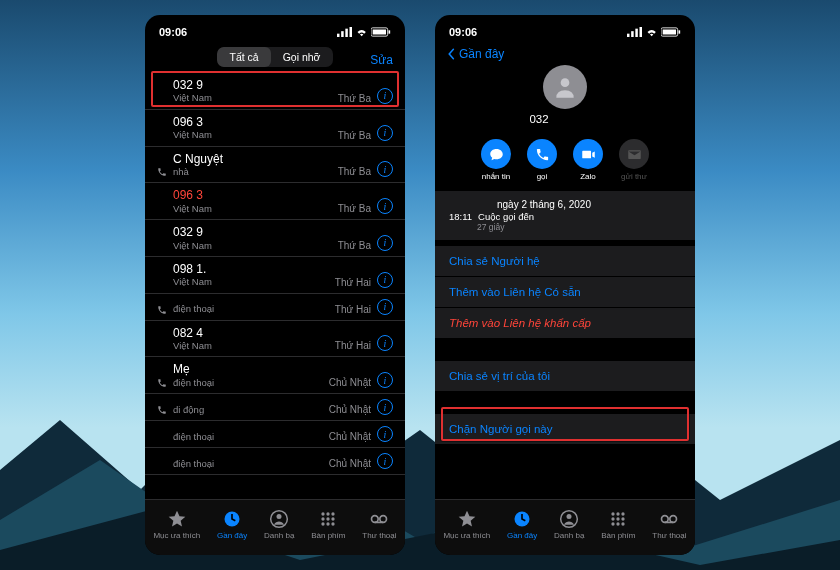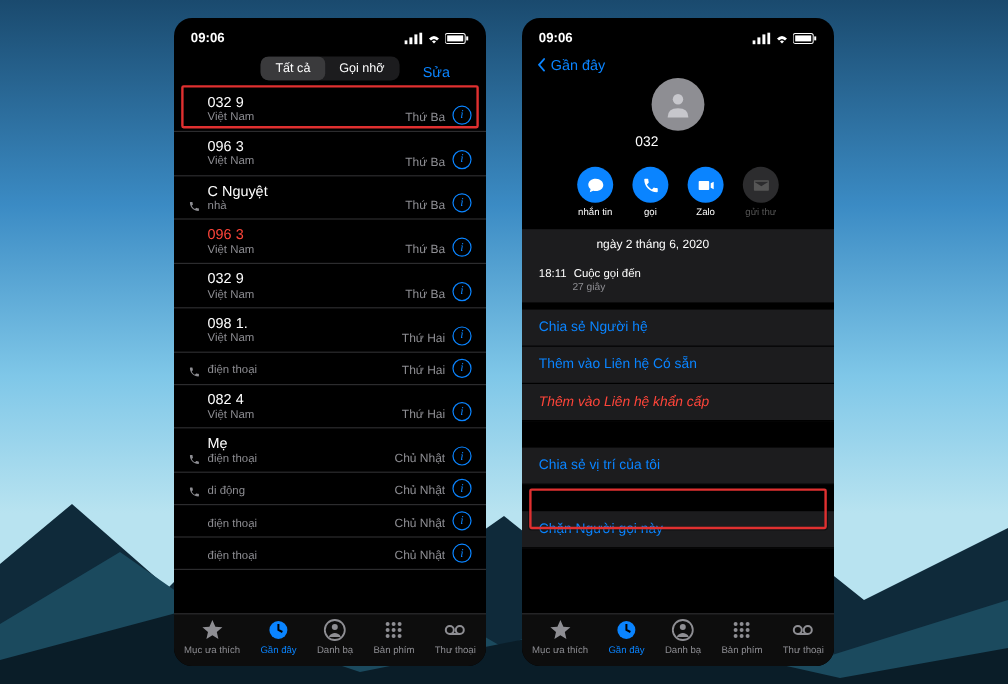--- a/index.html
+++ b/index.html
@@ -42,21 +42,21 @@
   }
   .sb-right { display:flex; gap:3px; align-items:center; }
   .sb-right svg { height:10px; }
   
   .seg-row { display:flex; justify-content:center; align-items:flex-end; padding:4px 12px 6px; position:relative; }
   .seg {
     display:flex; background:#1c1c1e; border-radius:7px; overflow:hidden; font-size:10.5px;
   }
   .seg div { padding:4px 12px; color:#fff; }
   .seg .active { background:#3a3a3c; border-radius:6px; }
-  .edit-btn { position:absolute; right:30px; color:#0a84ff; font-size:12px; }
+  .edit-btn { position:absolute; right:12px; color:#0a84ff; font-size:12px; }
   .list { flex:1; overflow:hidden; }
   .row {
     display:flex; align-items:flex-end; padding:5px 12px 5px 10px;
     border-bottom:0.5px solid #2c2c2e;
     position:relative;
   }
   .row .inc { width:14px; display:flex; justify-content:center; color:#8e8e93; }
   .row .inc svg { width:10px; height:10px; }
   .row .txt { flex:1; margin-left:4px; }
   .row .title { font-size:12px; font-weight:500; line-height:1.2; }
@@ -65,21 +65,21 @@
   .row .info { width:16px; height:16px; border:1.2px solid #0a84ff; border-radius:50%; color:#0a84ff; font-size:10px; display:flex; align-items:center; justify-content:center; font-family: Georgia, serif; font-style:italic;}
   .row.missed .title { color:#ff453a; }
   .highlight-red {
     position:absolute; border:2.5px solid #e03030; border-radius:2px; pointer-events:none; z-index:6;
     box-shadow:0 0 0 1px rgba(0,0,0,.4);
   }
   .hl1 { left:6px; right:6px; top:56px; height:36px; }
   
   .tabbar {
     display:flex; justify-content:space-around; align-items:center;
-    height:44px; border-top:0.5px solid #2c2c2e; background:#0d0d0d;
+    height:56px; border-top:0.5px solid #2c2c2e; background:#0d0d0d;
     padding-bottom:6px;
   }
   .tab { display:flex; flex-direction:column; align-items:center; gap:2px; color:#8e8e93; font-size:8px; }
   .tab.active { color:#0a84ff; }
   .tab svg { width:20px; height:20px; }
   
   .nav { display:flex; align-items:center; padding:4px 10px; font-size:12px; color:#0a84ff; gap:2px;}
   .nav svg { width:12px; height:12px; }
   .avatar-area { display:flex; flex-direction:column; align-items:center; padding:0 0 6px; }
   .avatar { width:44px; height:44px; border-radius:50%; background:#8e8e93; display:flex; align-items:center; justify-content:center; margin-bottom:4px;}
@@ -89,21 +89,21 @@
   .action-row { display:flex; justify-content:center; gap:16px; padding:8px 0 10px; }
   .act { display:flex; flex-direction:column; align-items:center; gap:3px; }
   .act .circ { width:30px; height:30px; border-radius:50%; background:#0a84ff; display:flex; align-items:center; justify-content:center; }
   .act .circ.disabled { background:#2c2c2e; }
   .act .circ svg { width:15px; height:15px; fill:#fff; }
   .act .circ.disabled svg { fill:#555;}
   .act .lbl { font-size:8px; color:#fff; }
   .act .lbl.disabled { color:#555; }
   .section { background:#1c1c1e; margin:6px 0; padding:8px 14px; }
   .section.nogap { margin-top:0; }
-  .date-hdr { font-size:10px; color:#fff; margin-bottom:13px;padding-left:48px; }
+  .date-hdr { font-size:10px; color:#fff; margin-bottom:1px;padding-left:48px; }
   .call-ln { display:flex; gap:6px; font-size:9.5px; color:#fff; }
   .call-sub { font-size:8.5px; color:#8e8e93; margin-left:28px; }
   .link-row { background:#1c1c1e; padding:9px 14px; font-size:11.5px; color:#0a84ff; border-bottom:0.5px solid #000;}
   .link-row.danger { color:#ff453a;font-style:italic; }
   .gap { height:22px; }
   .hl2 { left:6px; right:6px; top:392px; height:34px; }
 </style>
 </head>
 <body>
 

